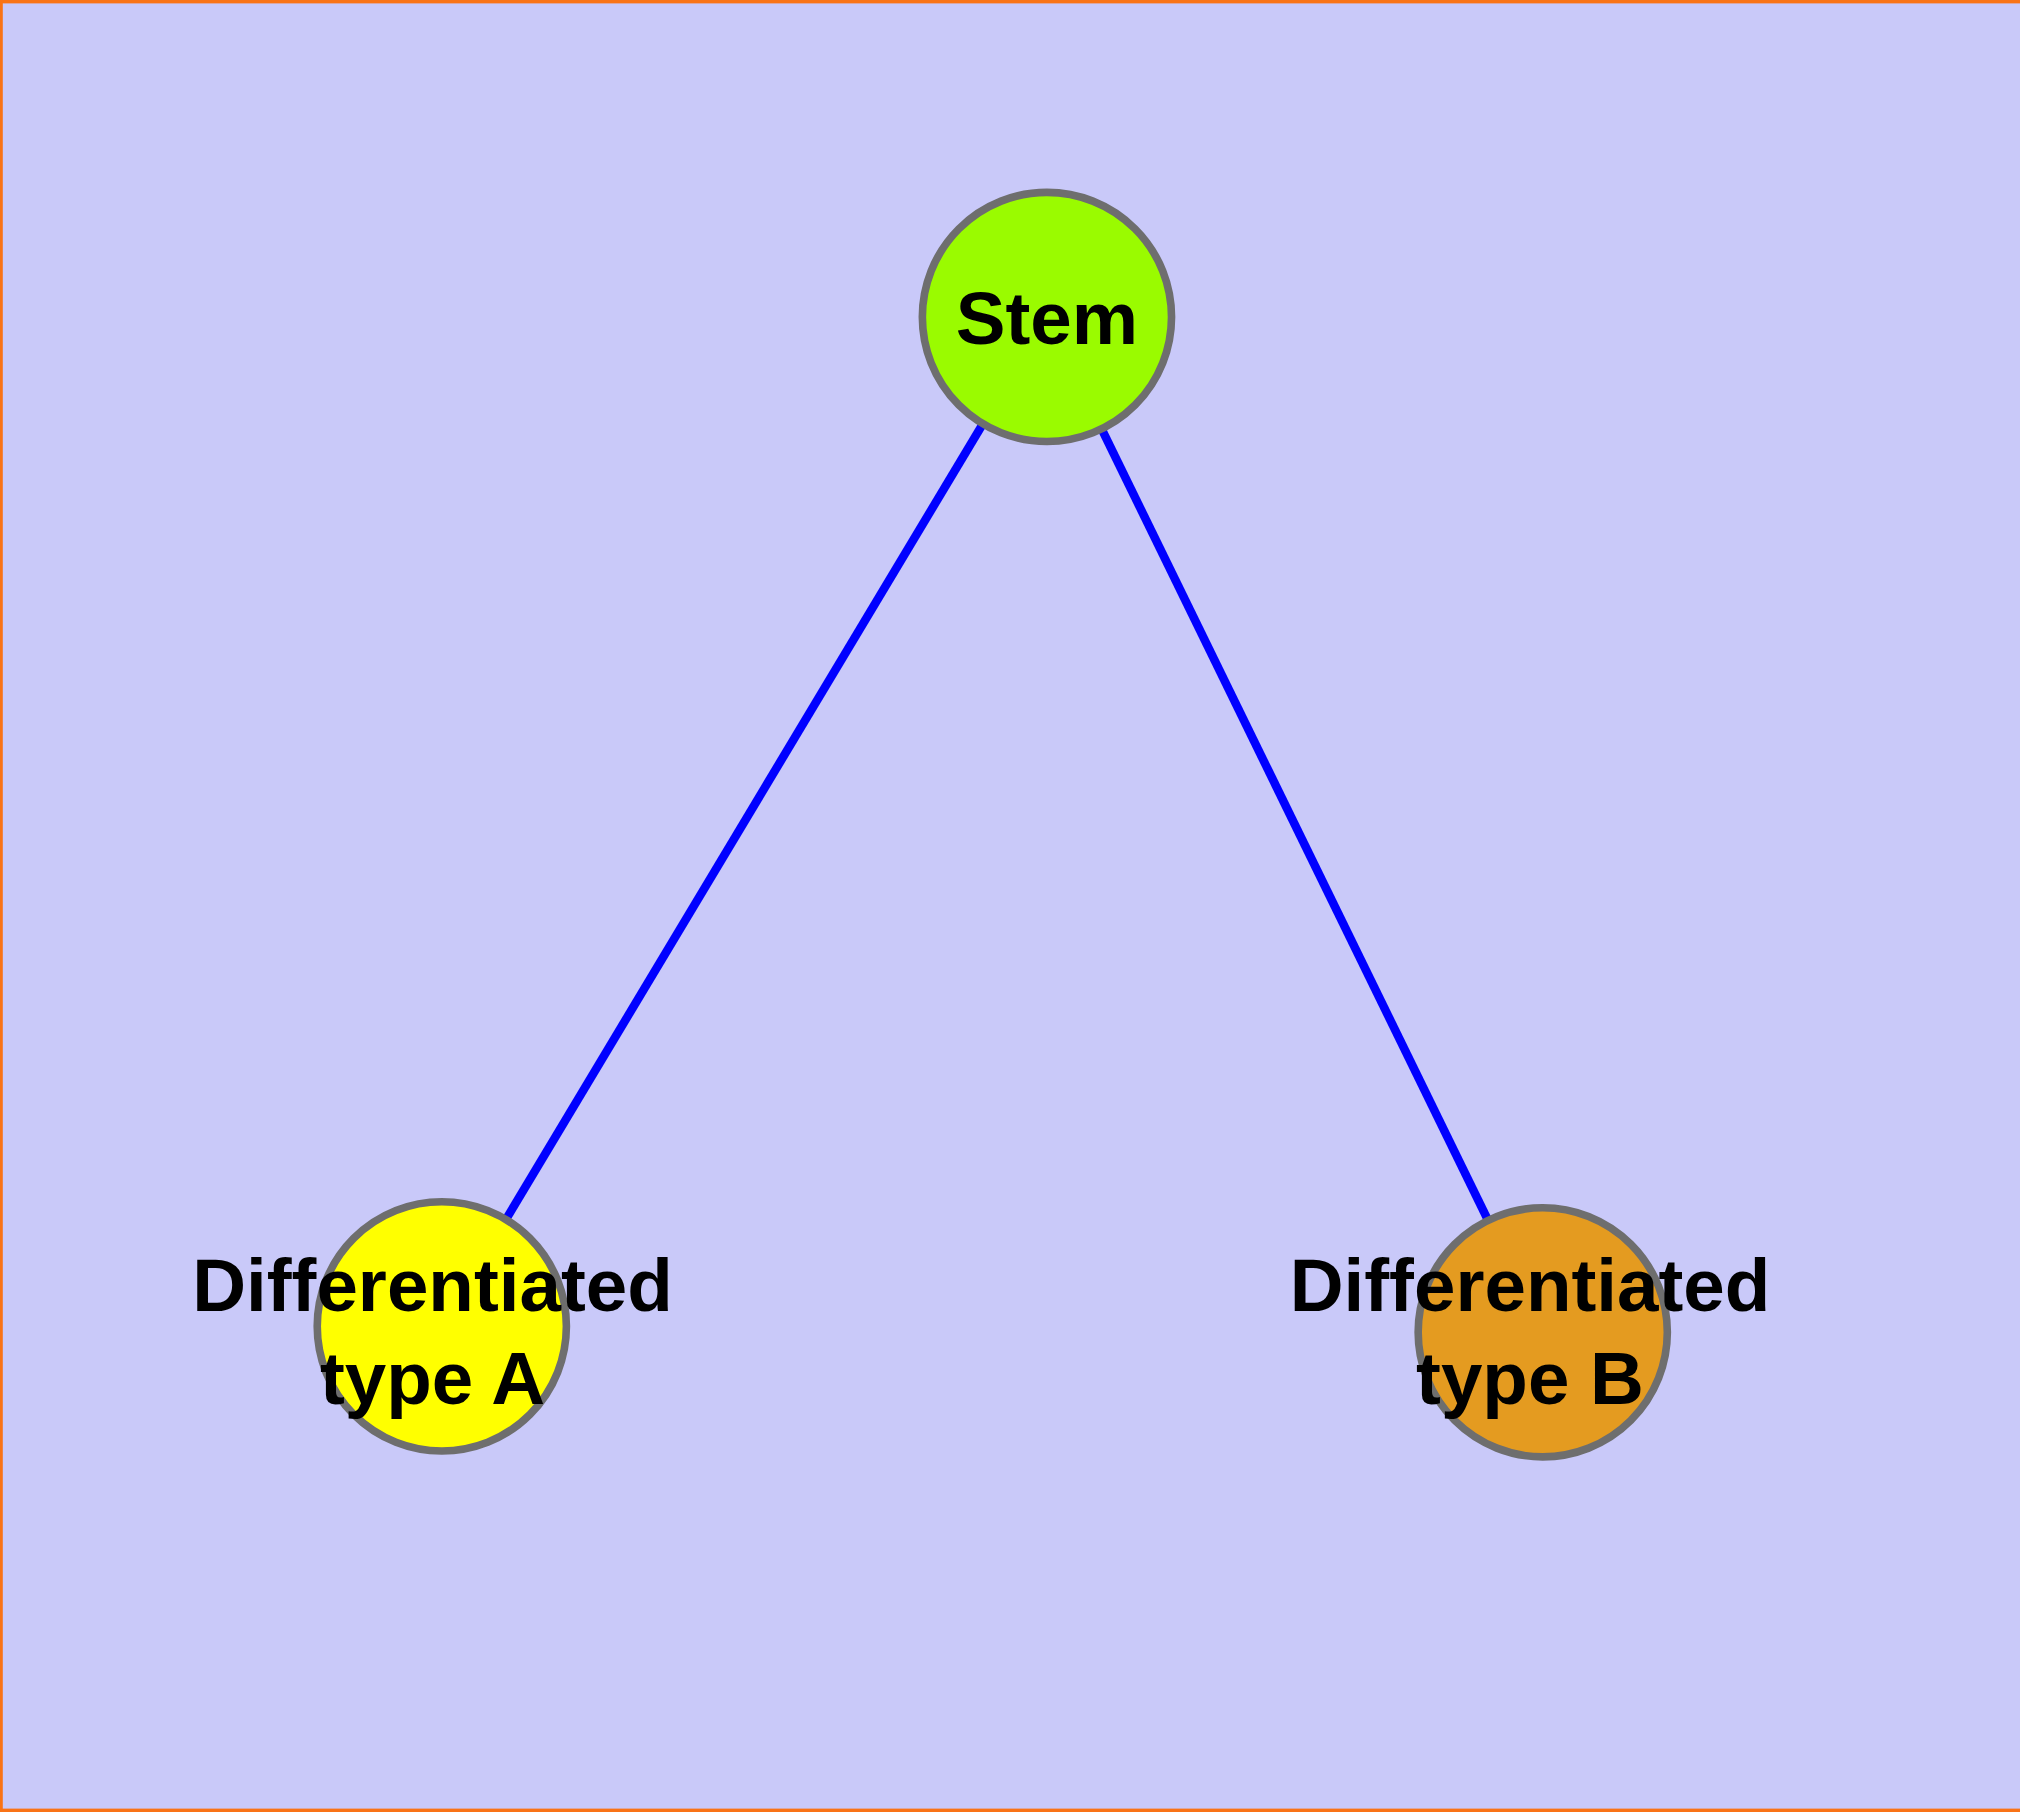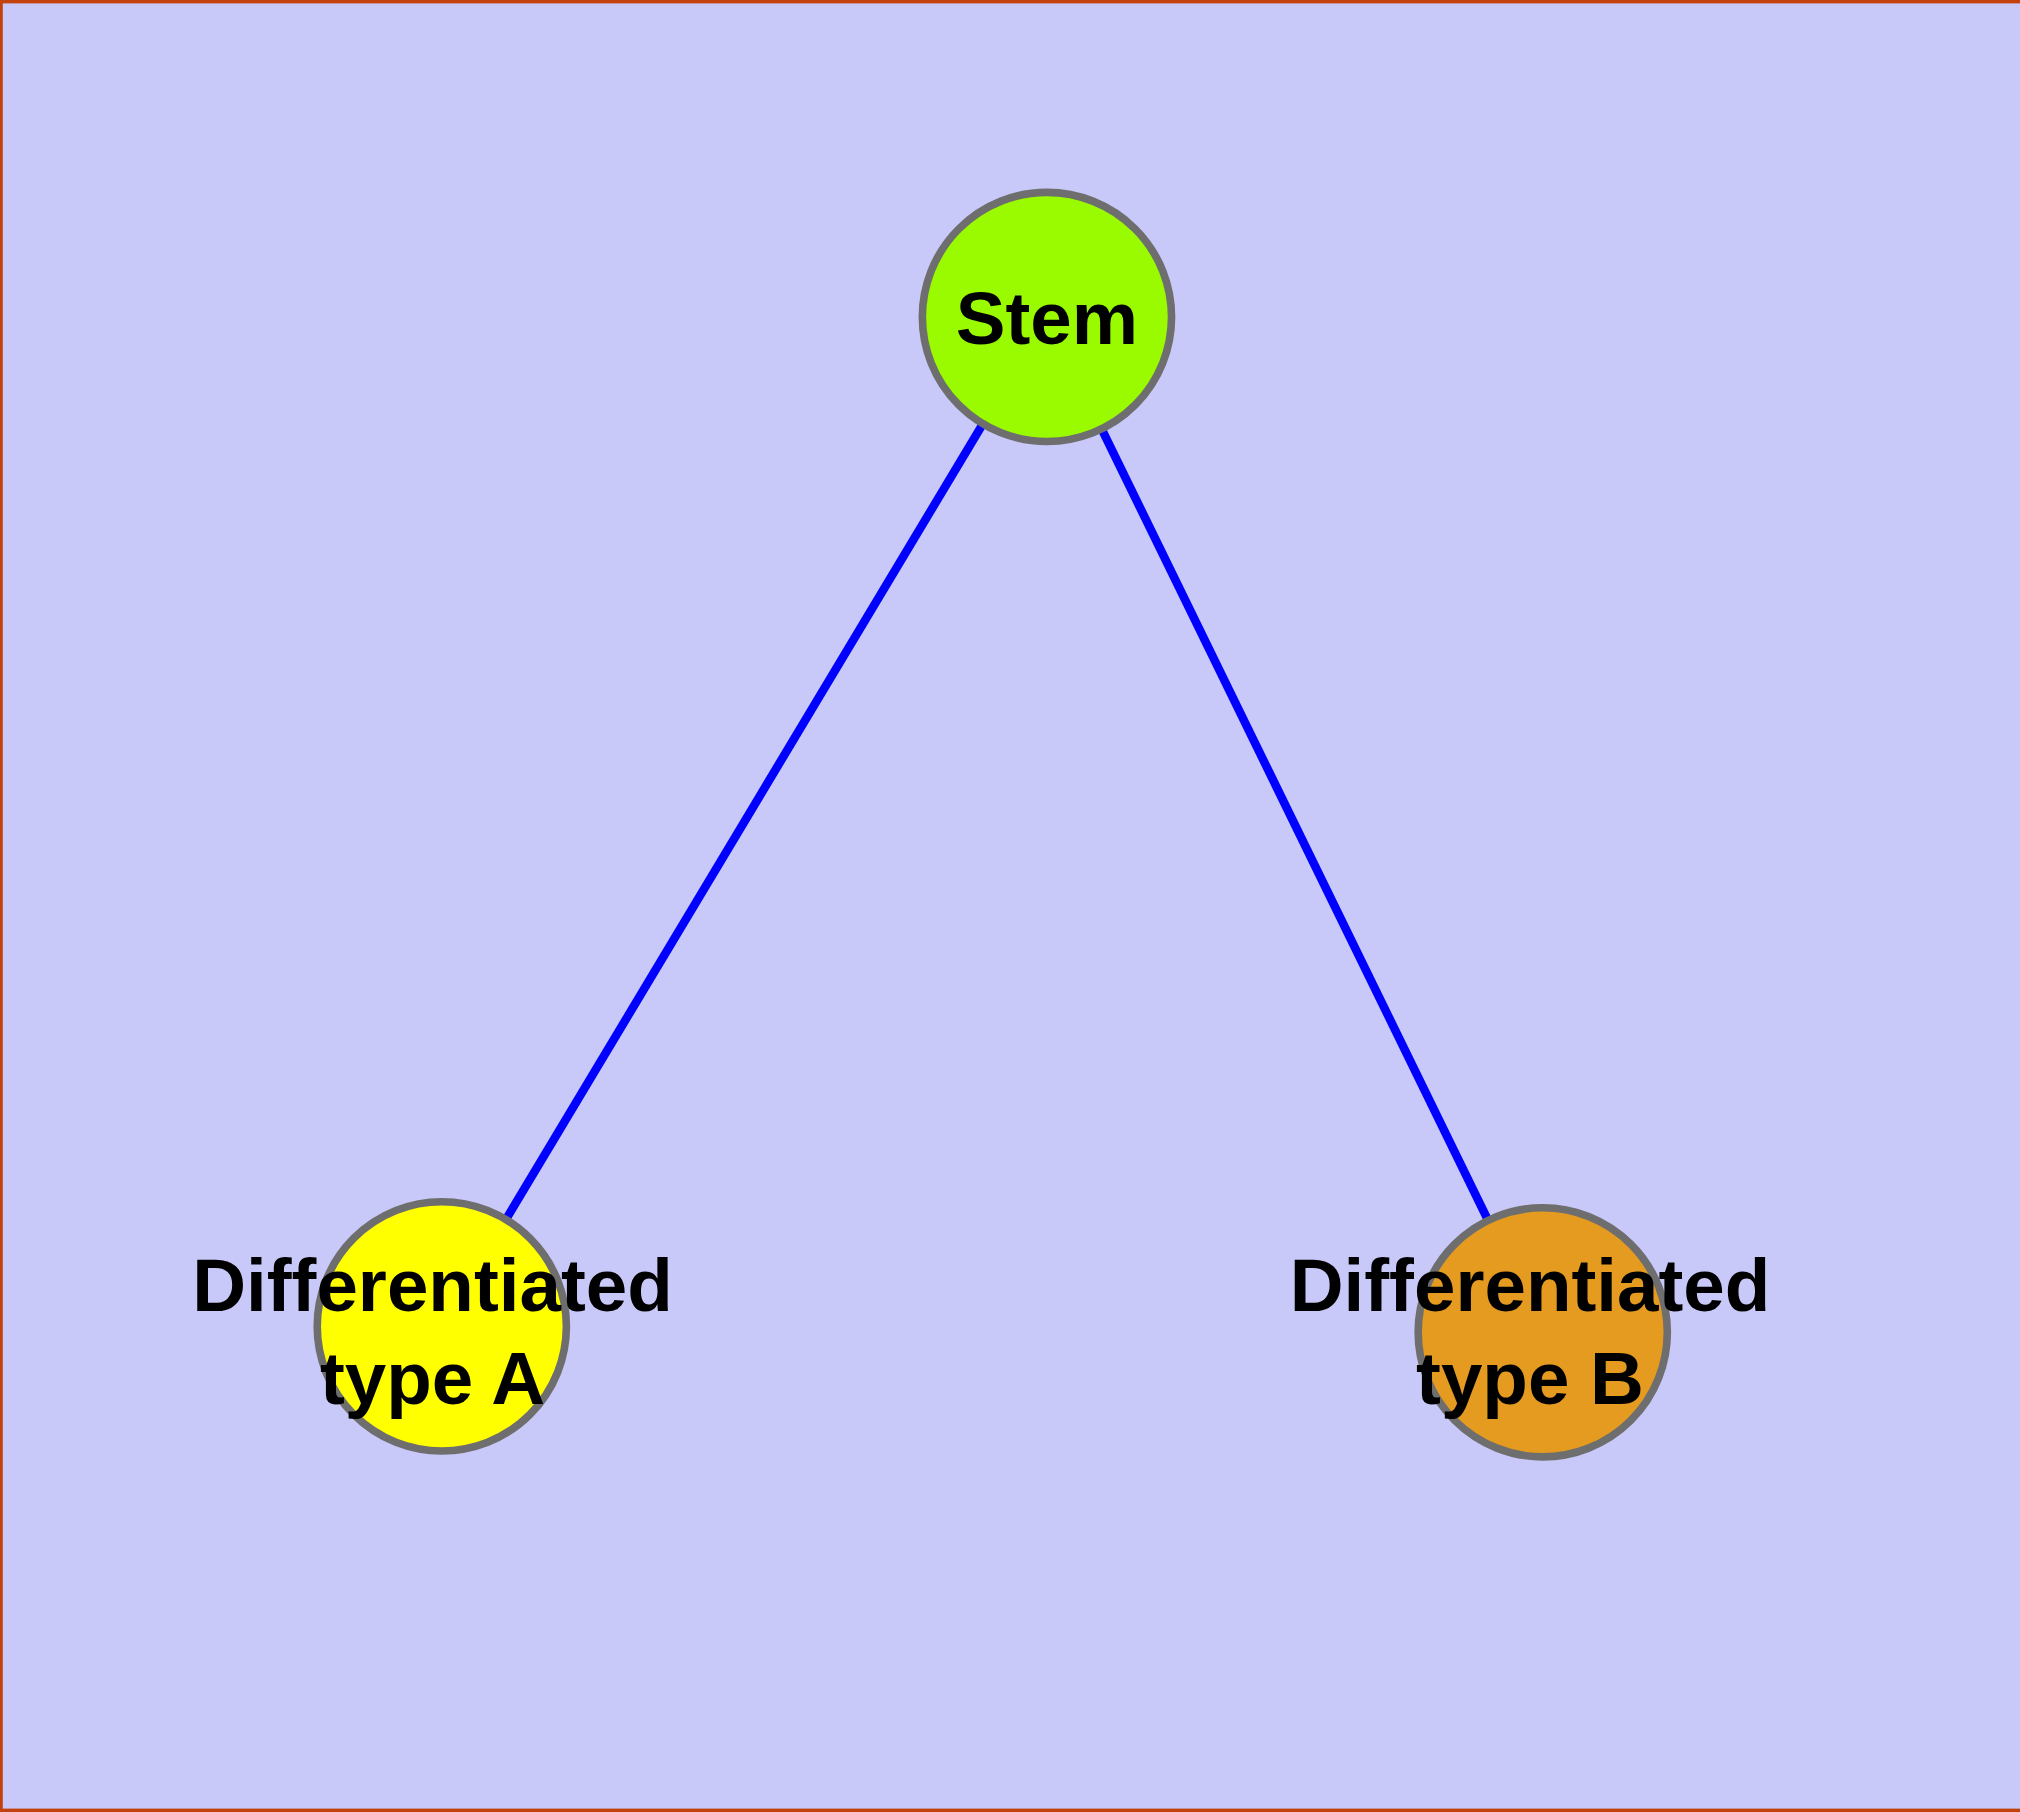--- a/index.html
+++ b/index.html
@@ -5,21 +5,21 @@
   
   html, body {
     margin: 0;
     padding: 0;
     background: #ffffff;
   }
   .page {
     position: relative;
     width: 2021px;
     height: 1812px;
-    background: #c2410c; 
+    background: #f97316; 
     overflow: hidden;
     text-align: right;
   }
   svg.diagram {
     display: block;
     width: 2021px;
     height: 1812px;
   }
   .edge {
     stroke-width: 10;

